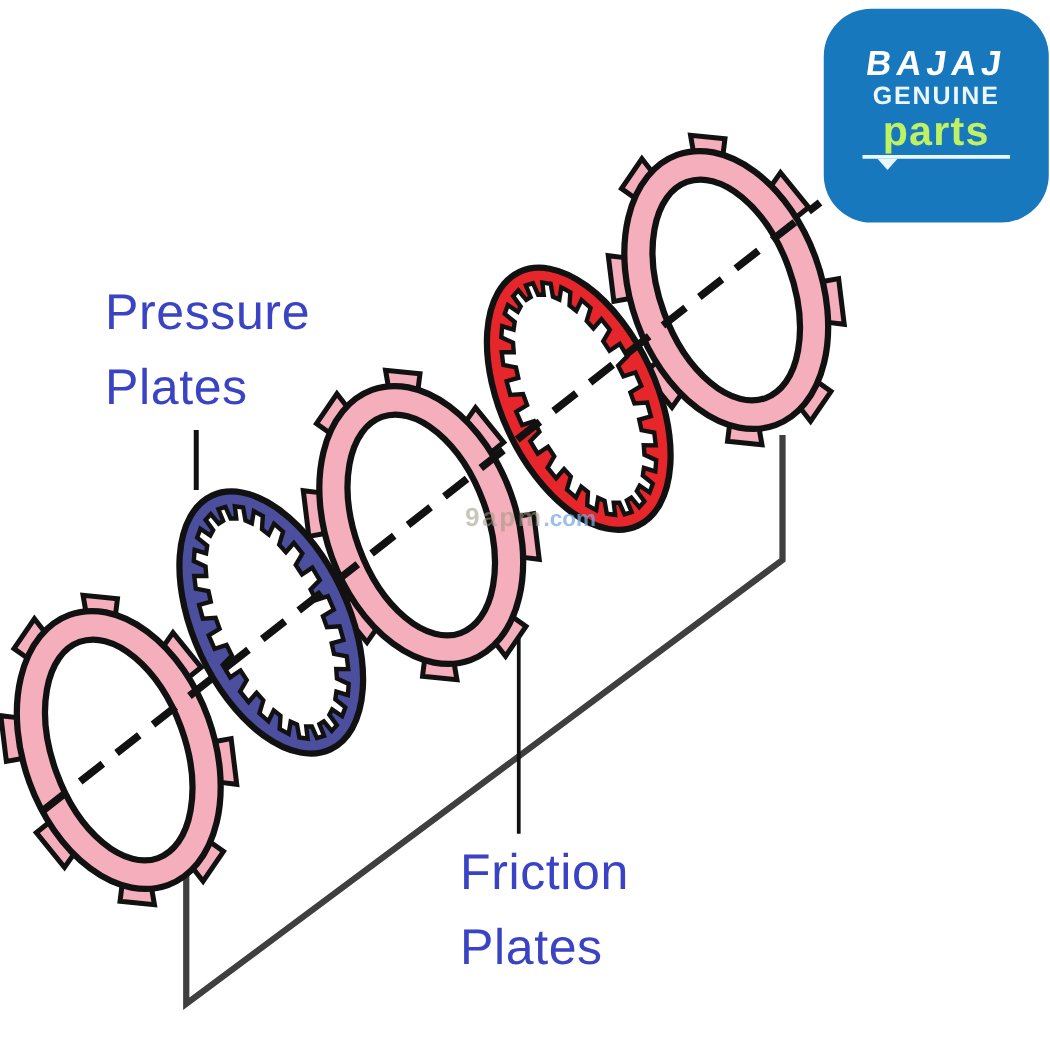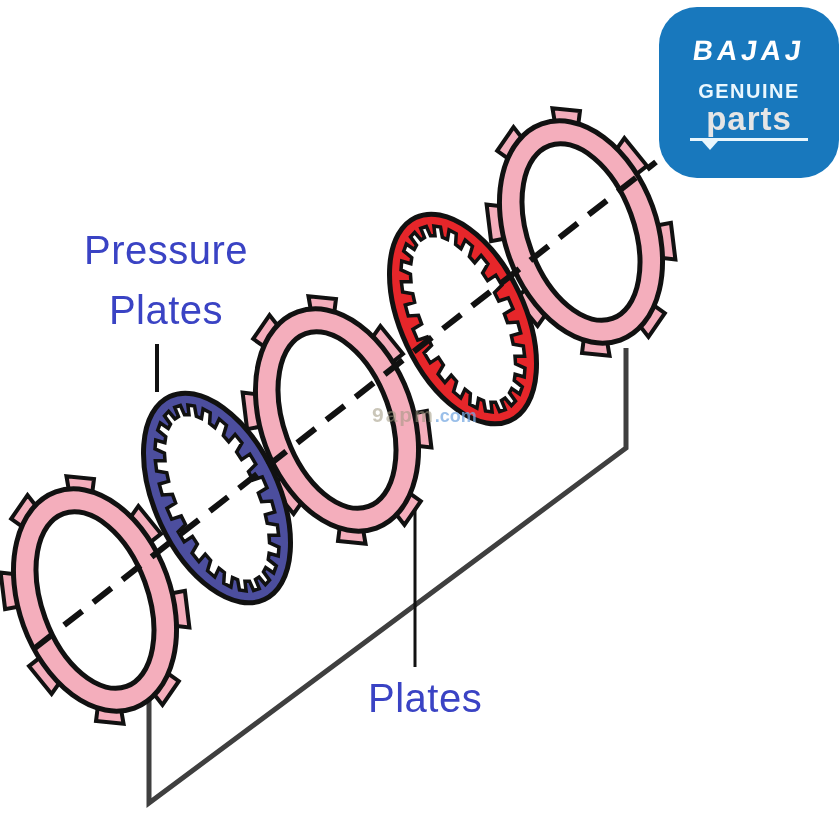--- a/index.html
+++ b/index.html
@@ -21,24 +21,24 @@
   .wm .wm-suffix{font-size:18px;color:rgba(120,170,225,0.75);letter-spacing:0;}
   #logo{
     position:absolute;left:659px;top:7px;width:180px;height:171px;border-radius:38px;
     display:flex;flex-direction:column;align-items:center;box-sizing:border-box;padding-top:30px;
   }
   #logo .brand{
     color:#ffffff;font-weight:700;font-size:28px;letter-spacing:4px;
     transform:skewX(-8deg);line-height:28px;
   }
   #logo .tagline{
-    color:#eaf7fe;font-weight:600;font-size:20px;letter-spacing:1.5px;line-height:24px;margin-top:14px;
+    color:#eaf7fe;font-weight:600;font-size:20px;letter-spacing:1.5px;line-height:24px;margin-top:0;
   }
   #logo .product{
-    color:#e5e5e5;font-weight:700;font-size:33px;line-height:32px;letter-spacing:1px;margin-top:0px;
+    color:#bef264;font-weight:700;font-size:33px;line-height:32px;letter-spacing:1px;margin-top:0px;
   }
   #logo .underline-wrap{position:relative;width:118px;margin-top:3px;}
   #logo .underline{height:3px;background:#e8f6fd;width:100%;}
   #logo .arrow-down{
     position:absolute;left:12px;top:3px;width:0;height:0;
     border-left:8px solid transparent;border-right:8px solid transparent;
     border-top:9px solid #e8f6fd;
   }
 </style>
 </head>
@@ -69,26 +69,27 @@
         <path d="M50.0,0.0L49.7,11.8L39.6,12.9L38.8,22.2L48.3,25.9L46.4,37.1L36.8,35.5L34.9,44.0L43.3,50.0L40.1,59.8L31.4,55.7L28.7,62.8L35.4,70.7L31.0,78.5L23.9,72.1L20.5,77.3L25.0,86.6L19.7,91.9L14.8,83.6L10.9,86.6L12.9,96.6L7.2,99.0L4.7,89.4L0.5,90.0L0.0,100.0L-5.9,99.3L-5.7,89.1L-9.8,87.2L-12.9,96.6L-18.5,92.9L-15.8,82.7L-19.5,78.5L-25.0,86.6L-29.9,80.1L-24.8,70.7L-27.9,64.5L-35.4,70.7L-39.3,61.9L-32.1,53.8L-34.4,46.0L-43.3,50.0L-45.9,39.5L-37.2,33.4L-38.5,24.4L-48.3,25.9L-49.5,14.3L-39.7,10.6L-40.0,1.2L-50.0,0.0L-49.7,-11.8L-39.6,-12.9L-38.8,-22.2L-48.3,-25.9L-46.4,-37.1L-36.8,-35.5L-34.9,-44.0L-43.3,-50.0L-40.1,-59.8L-31.4,-55.7L-28.7,-62.8L-35.4,-70.7L-31.0,-78.5L-23.9,-72.1L-20.5,-77.3L-25.0,-86.6L-19.7,-91.9L-14.8,-83.6L-10.9,-86.6L-12.9,-96.6L-7.2,-99.0L-4.7,-89.4L-0.5,-90.0L-0.0,-100.0L5.9,-99.3L5.7,-89.1L9.8,-87.2L12.9,-96.6L18.5,-92.9L15.8,-82.7L19.5,-78.5L25.0,-86.6L29.9,-80.1L24.8,-70.7L27.9,-64.5L35.4,-70.7L39.3,-61.9L32.1,-53.8L34.4,-46.0L43.3,-50.0L45.9,-39.5L37.2,-33.4L38.5,-24.4L48.3,-25.9L49.5,-14.3L39.7,-10.6L40.0,-1.2Z" fill="#ffffff" stroke="#111111" stroke-width="3.5" stroke-linejoin="miter"></path>
       </g>
       <g transform="translate(95 600) rotate(-20)">
         <path d="M74.8,20.0L87.6,22.2L79.3,58.1L67.7,52.2ZM43.6,94.2L51.0,104.9L27.5,121.7L23.5,109.4ZM-13.2,113.3L-15.5,126.1L-40.4,114.0L-34.5,102.5ZM-62.3,66.0L-72.9,73.4L-84.6,39.6L-72.3,35.5ZM-74.8,-20.0L-87.6,-22.2L-79.3,-58.1L-67.7,-52.2ZM-43.6,-94.2L-51.0,-104.9L-27.5,-121.7L-23.5,-109.4ZM13.2,-113.3L15.5,-126.1L40.4,-114.0L34.5,-102.5ZM62.3,-66.0L72.9,-73.4L84.6,-39.6L72.3,-35.5Z" fill="#F4AEBC" stroke="#111111" stroke-width="4" stroke-linejoin="miter"></path>
         <ellipse cx="0" cy="0" rx="76" ry="115" fill="#F4AEBC" stroke="#111111" stroke-width="5"></ellipse>
         <ellipse cx="0" cy="0" rx="53" ry="92" fill="#ffffff" stroke="#111111" stroke-width="5"></ellipse>
       </g>
       <line x1="35" y1="648" x2="656" y2="162" stroke="#111111" stroke-width="6" stroke-dasharray="23 14"></line>
     </svg>
 
-  <div class="plate-label" id="pressure-label" style="color: rgb(58, 67, 196); text-align: center;">
+  <div class="plate-label" id="pressure-label" style="color: rgb(58, 67, 196);">
     <div>Pressure</div>
     <div>Plates</div>
   </div>
 
   <div class="plate-label" id="friction-label" style="color: rgb(58, 67, 196);">
+    <div>Friction</div>
     <div>Plates</div>
   </div>
 
   <div class="wm"><span>9apm</span><span class="wm-suffix">.com</span></div>
 
   <div id="logo" style="background: rgb(24, 120, 189);">
     <div class="brand">BAJAJ</div>
     <div class="tagline">GENUINE</div>
     <div class="product">parts</div>
     <div class="underline-wrap">

